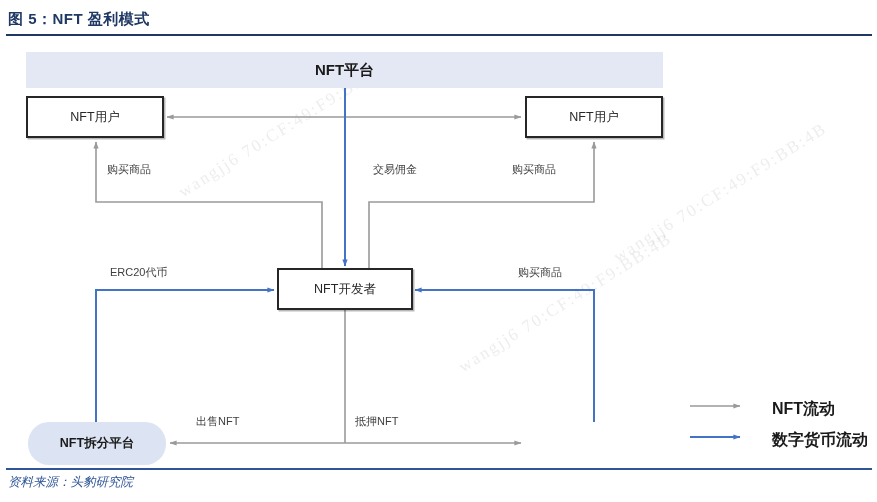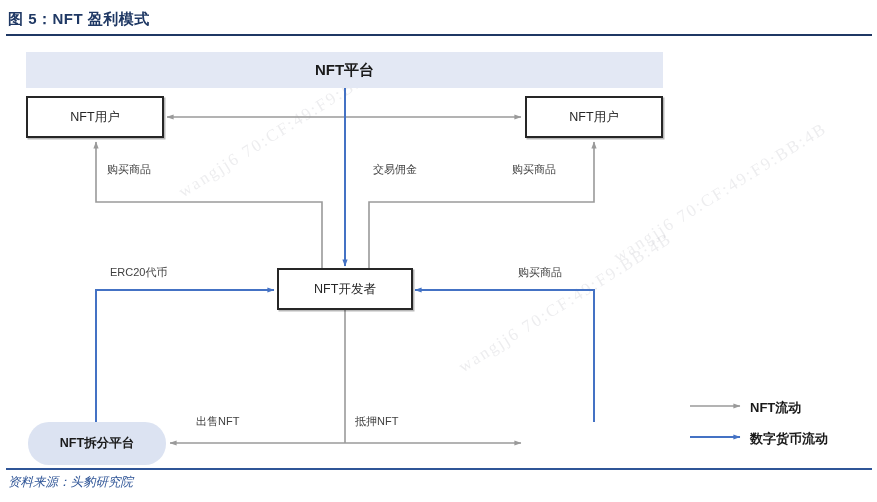--- a/index.html
+++ b/index.html
@@ -107,24 +107,25 @@
   .edge-label {
     position: absolute;
     font-size: 11px;
     color: #3f3f3f;
     white-space: nowrap;
   }
 
   
   .legend-label {
     position: absolute;
-    font-size: 13px;
+    font-size: 16px;
     font-weight: bold;
     color: #1a1a1a;
     white-space: nowrap;
+    margin-left: 22px;
   }
 
   
   .watermark {
     position: absolute;
     color: rgba(155,155,165,0.18);
     font-size: 17px;
     letter-spacing: 2px;
     transform: rotate(-32deg);
     transform-origin: left top;

